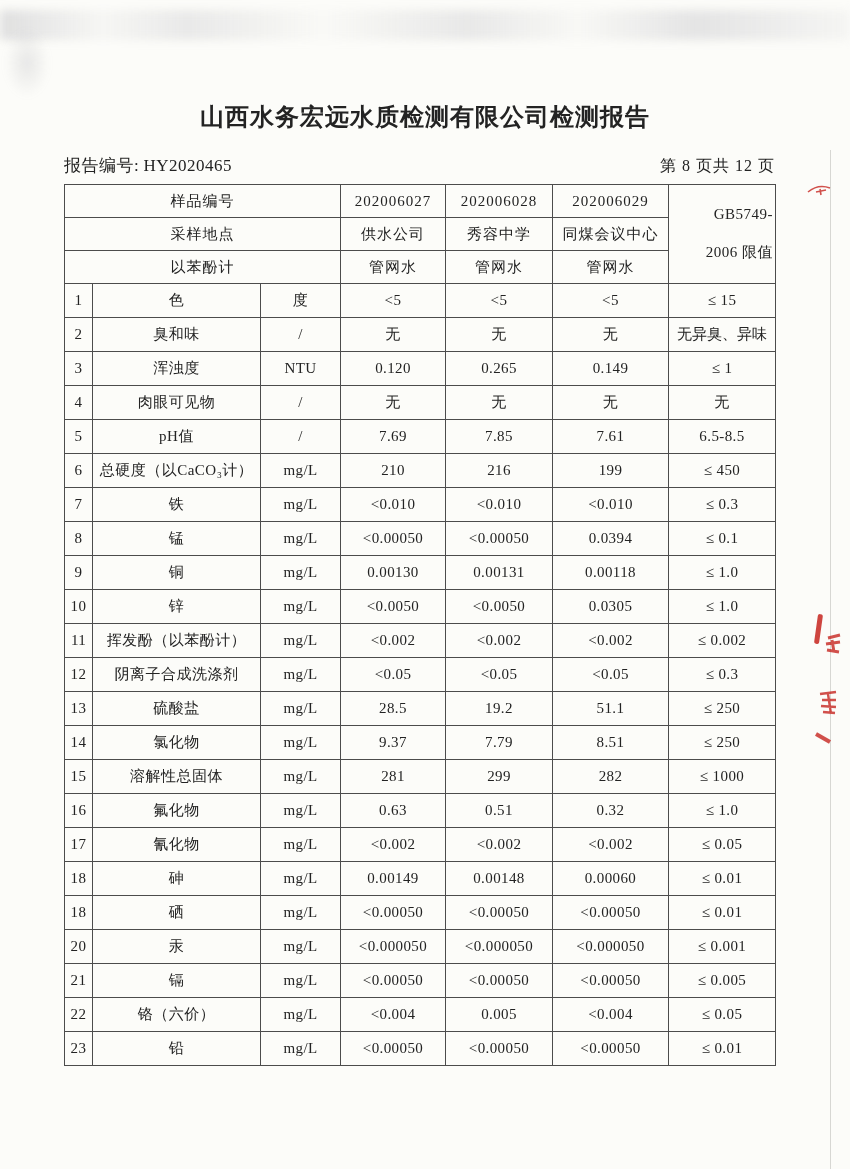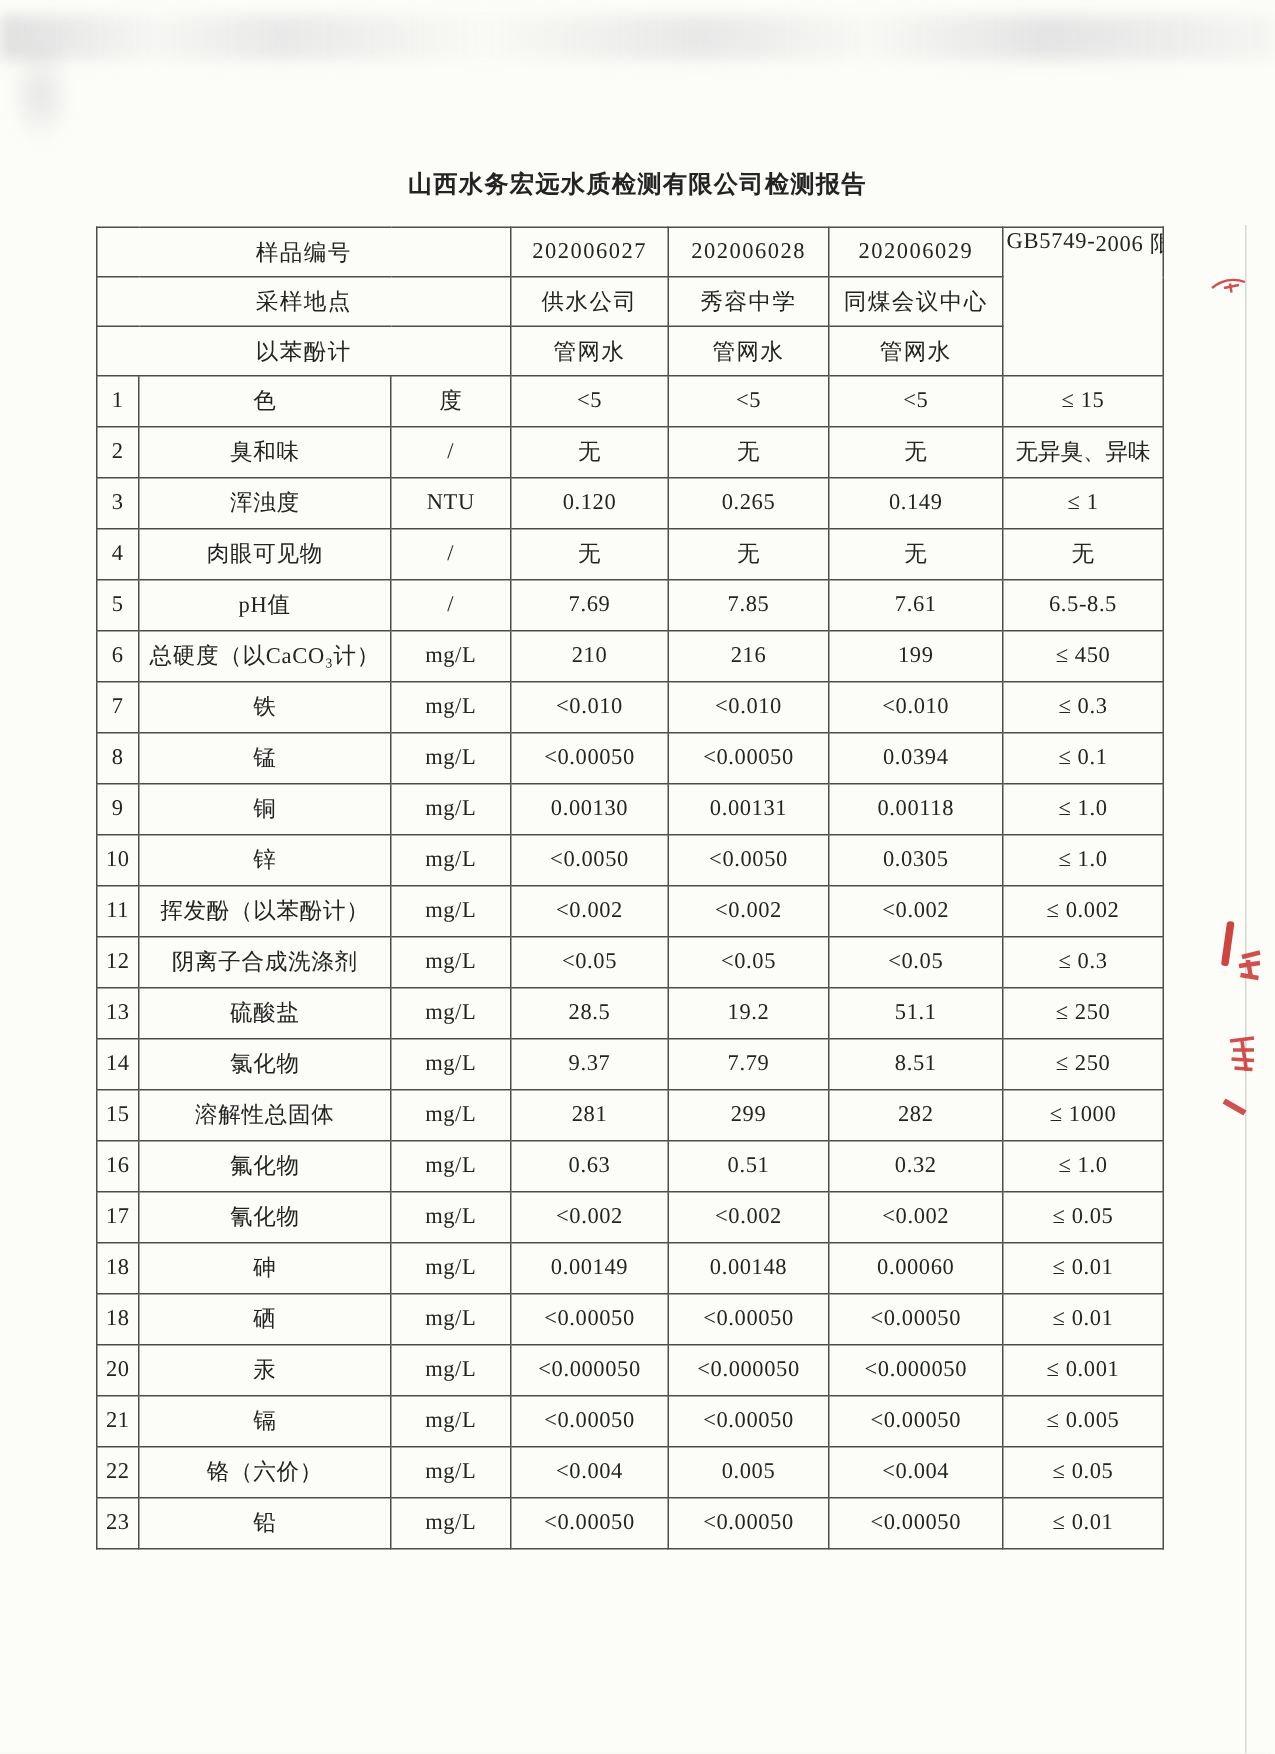--- a/index.html
+++ b/index.html
@@ -32,24 +32,24 @@
     background: radial-gradient(ellipse at center, rgba(140,140,150,.18), rgba(140,140,150,0) 70%);
     filter: blur(3px);
   }
   .page-edge-line {
     position: absolute; top: 150px; left: 830px;
     width: 1px; height: 1019px;
     background: #d7d7d3;
   }
   
   .title {
-    margin: 17px;
+    margin: 5px;
     padding-top: 96px;
     text-align: center;
-    font-size: 16px;
+    font-size: 24px;
     font-weight: bold;
     letter-spacing: 1px;
   }
   .meta-row {
     width: 711px;
     margin: 21px 0 7px 64px;
     display: flex;
     justify-content: space-between;
     align-items: baseline;
     font-size: 17px;
@@ -79,40 +79,47 @@
   td.name-col {
     text-align: left;
     padding-left: 10px;
     letter-spacing: .5px;
   }
   td.num-col { font-size: 14.5px; }
   tbody td { letter-spacing: .4px; }
   td.cjk-limit { font-size: 12px; letter-spacing: 0; }
   .limit-head {
     display: flex;
-    flex-direction: row;
+    flex-direction: column;
     justify-content: space-evenly;
     height: 97px;
     letter-spacing: .5px;
     text-align: right;
   }
   
   .red-mark { position: absolute; }
 </style>
 </head>
 <body>
 
 <div class="page">
 
   <div class="scan-noise-top"></div>
   <div class="scan-smudge-left"></div>
   <div class="page-edge-line"></div>
 
   <h1 class="title">山西水务宏远水质检测有限公司检测报告</h1>
 
+  <div class="meta-row">
+    <div class="report-no">
+      <span>报告编号:</span>
+      <span>HY2020465</span>
+    </div>
+    <div class="page-indicator">第 8 页共 12 页</div>
+  </div>
 
   <table class="results">
     <colgroup>
       <col style="width:28px">
         <col style="width:168px">
         <col style="width:80px">
       <col style="width:105px">
         <col style="width:107px">
         <col style="width:116px">
         <col style="width:107px">

